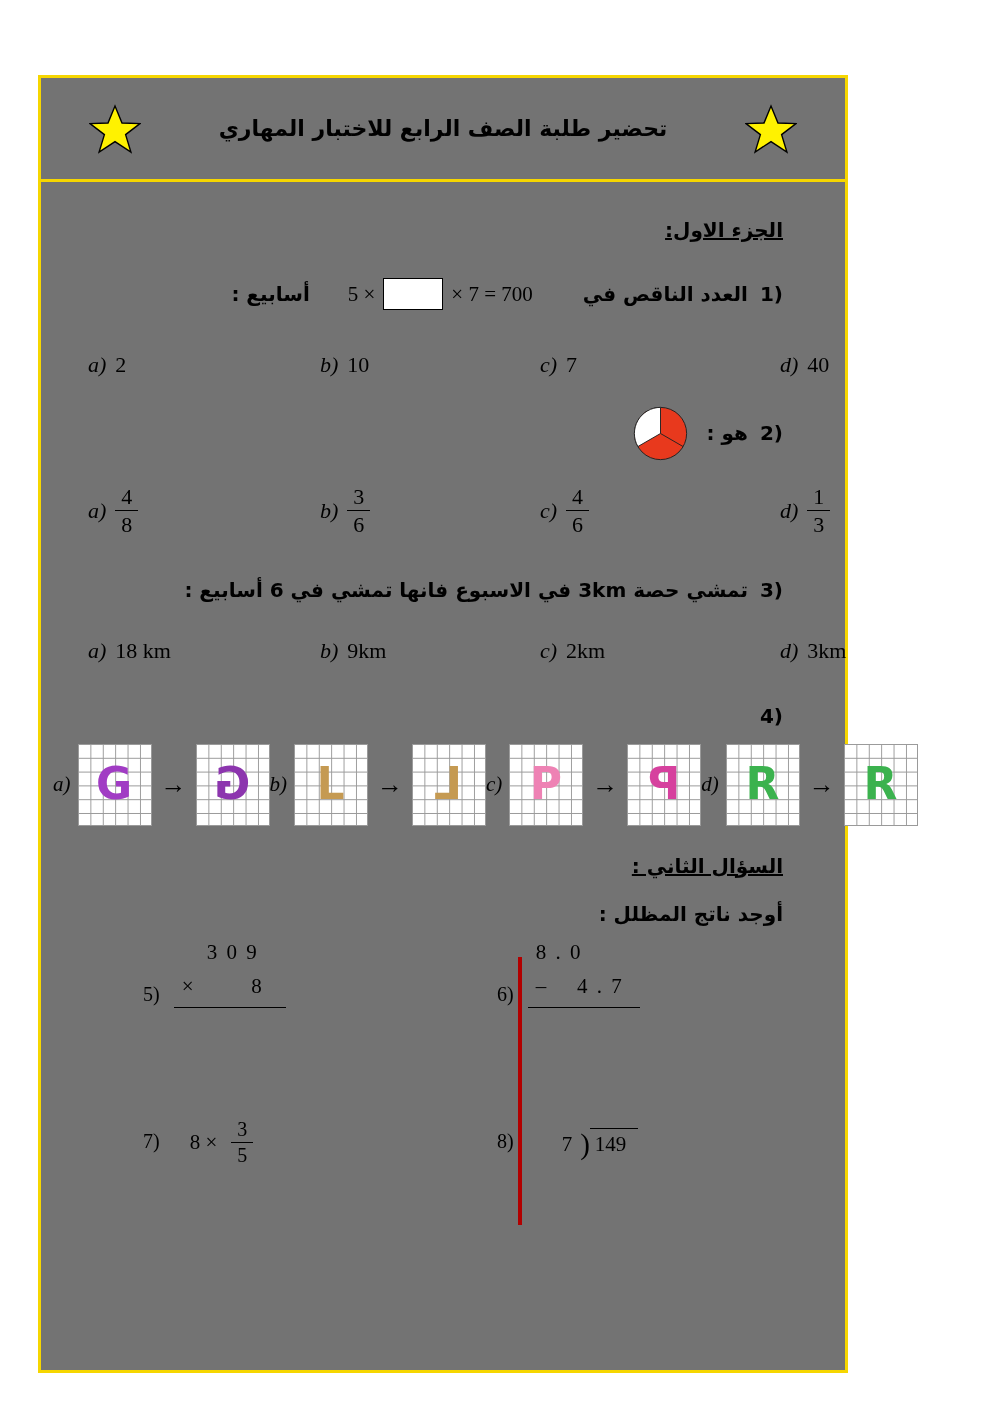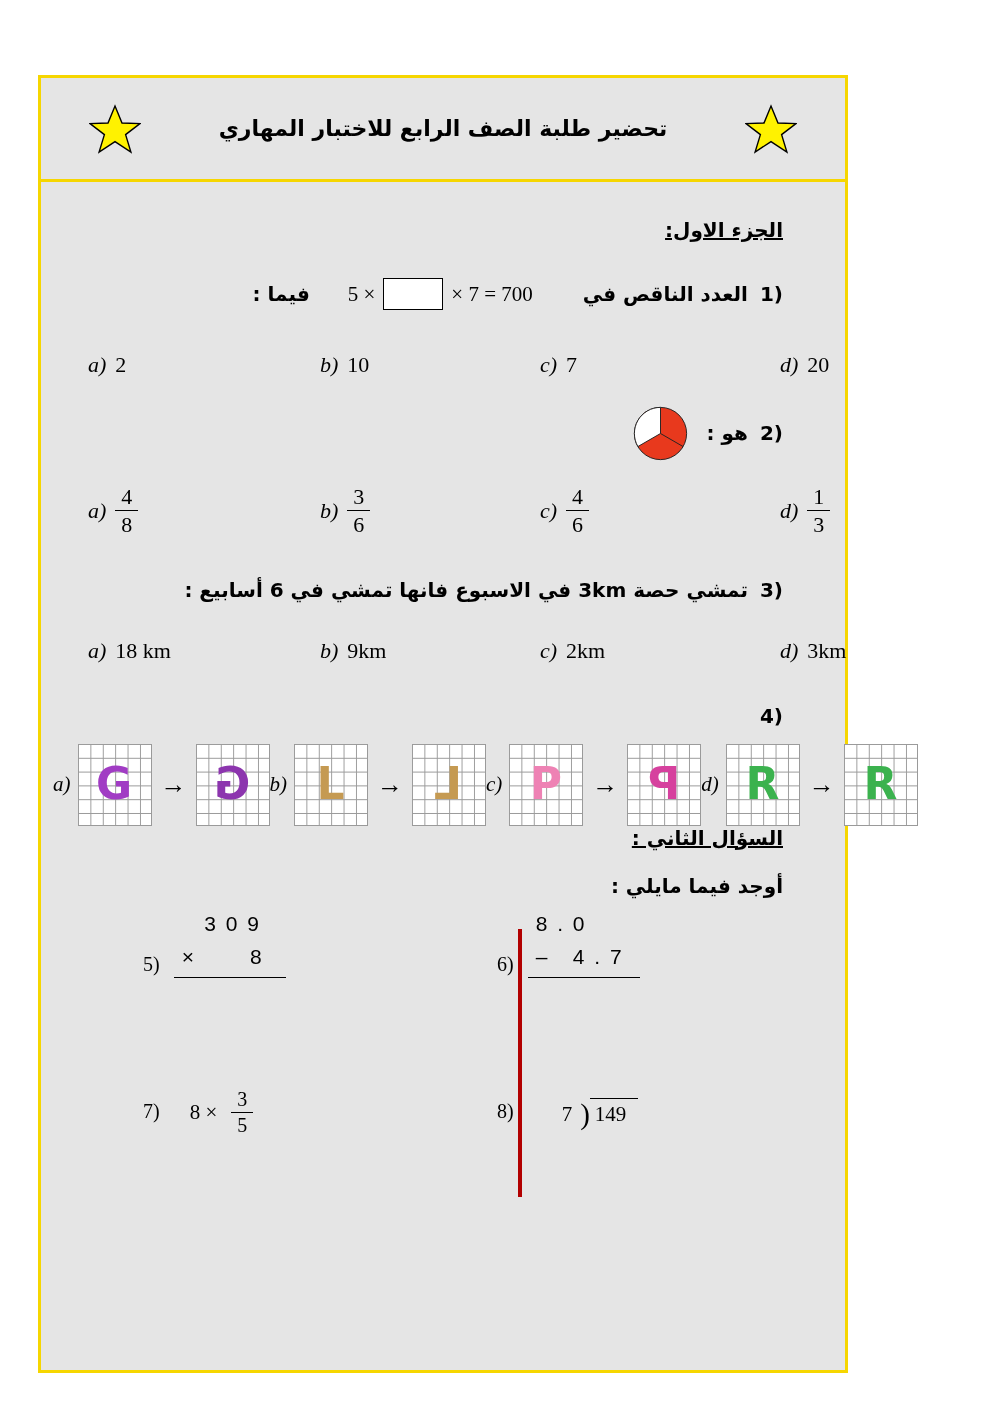--- a/index.html
+++ b/index.html
@@ -3,21 +3,21 @@
 <meta charset="utf-8">
 <style>
   *{margin:0;padding:0;box-sizing:border-box}
   html,body{background:#fff}
   body{
     width:992px;height:1403px;position:relative;overflow:hidden;
     font-family:"DejaVu Sans",sans-serif;color:#000;
   }
   .frame{
     position:absolute;left:38px;top:75px;width:810px;height:1298px;
-    border:3px solid var(--frame_yellow,#f6d600);background:#e5e5e5;
+    border:3px solid var(--frame_yellow,#f6d600);background:#737373;
   }
   .header{
     height:104px;border-bottom:3px solid var(--frame_yellow,#f6d600);
     display:flex;align-items:center;justify-content:center;gap:78px;
   }
   .page-title{font-size:22px;font-weight:bold;direction:rtl}
   .star{width:52px;height:50px;flex:0 0 auto}
 
   .content{padding:0 62px 0 42px}
 
@@ -60,35 +60,35 @@
     background-image:linear-gradient(#9a9a9a 1px,transparent 1px),
                      linear-gradient(90deg,#9a9a9a 1px,transparent 1px);
     background-size:12.4px 13.8px;
     border-right:1px solid #9a9a9a;border-bottom:1px solid #9a9a9a;
     display:flex;align-items:center;justify-content:center;background-color:#fff;
   }
   .grid-letter{font-size:44px;font-weight:bold;font-family:"DejaVu Sans",sans-serif;line-height:1}
   .mirrored{transform:scaleX(-1);display:inline-block}
   .arrow{font-size:26px;font-weight:bold;margin:0 2px}
 
-  .s2-heading{}
+  .s2-heading{margin-top:28px}
   .s2-instruction{margin-top:24px}
 
   .problems{position:relative;margin-top:14px;padding-bottom:60px}
   .red-divider{position:absolute;left:435px;top:17px;height:268px;width:4px;
     background:var(--divider_red,#b20000)}
   .prob-row{display:flex;align-items:flex-end}
   .prob-row.row2{margin-top:110px;align-items:center}
   .prob{display:flex;gap:14px;font-family:"Liberation Serif",serif;font-size:21px}
   .prob.left{margin-left:60px;align-items:flex-end}
   .prob.right{margin-left:auto;margin-right:96px;width:190px;align-items:flex-end}
   .row2 .prob{align-items:center}
   .p-label{font-family:"Liberation Serif",serif;font-size:20px;padding-bottom:2px}
   .vstack{border-bottom:1.8px solid #000;padding:0 6px 8px 8px;min-width:112px;
-    font-family:Liberation Sans, sans-serif;font-size:21px}
+    font-family:Liberation Serif, serif;font-size:21px}
   .vtop{letter-spacing:2px}
   .prob-5 .vtop{text-align:center;padding-left:4px}
   .prob-6 .vtop{text-align:left;padding-right:12px}
   .vbot{display:flex;margin-top:9px}
   .vbot .opnd{margin-left:auto;letter-spacing:2px}
   .prob-5 .vbot .opnd{padding-right:16px}
   .prob-6 .vbot .opnd{padding-right:10px}
   .p7-expr{margin-left:16px}
   .small-frac{font-size:20px}
   .division{display:inline-flex;align-items:baseline;margin-left:34px}
@@ -117,39 +117,39 @@
     </div>
 
     <div class="rtl-line q1-line">
       <span dir="ltr">1)</span>
       <span>العدد الناقص في</span>
       <span class="equation">
         <span>5 ×</span>
         <span class="answer-box"></span>
         <span>× 7  =  700</span>
       </span>
-      <span>فيما :</span>
+      <span>أسابيع :</span>
     </div>
 
     <div class="options q1-options">
       <div class="option">
         <span class="opt-letter">a)</span>
         <span>2</span>
       </div>
       <div class="option">
         <span class="opt-letter">b)</span>
         <span>10</span>
       </div>
       <div class="option">
         <span class="opt-letter">c)</span>
         <span>7</span>
       </div>
       <div class="option">
         <span class="opt-letter">d)</span>
-        <span>20</span>
+        <span>40</span>
       </div>
     </div>
 
     <div class="rtl-line q2-line">
       <span dir="ltr">2)</span>
       <span>هو  :</span>
       <span class="pie-wrap">
         <svg width="57" height="57" viewBox="0 0 60 60">
           <circle cx="30" cy="30" r="27.5" fill="var(--pie_red,#e8391d)" stroke="#222" stroke-width="1"></circle>
           <path d="M30,30 L30,2.5 A27.5,27.5 0 0 0 6.2,43.75 Z" fill="#ffffff" stroke="#222" stroke-width="1"></path>
@@ -258,21 +258,21 @@
           <span class="grid-letter" style="color: rgb(59, 178, 78);">R</span>
         </span>
       </div>
     </div>
 
     <div class="rtl-line s2-heading">
       <span class="underlined">السؤال الثاني :</span>
     </div>
 
     <div class="rtl-line s2-instruction">
-      <span>أوجد فيما مايلي  :</span>
+      <span>أوجد ناتج المظلل  :</span>
     </div>
 
     <div class="problems">
       <div class="red-divider"></div>
 
       <div class="prob-row row1">
         <div class="prob left prob-5">
           <span class="p-label">5)</span>
           <div class="vstack">
             <div class="vtop">3 0 9</div>

